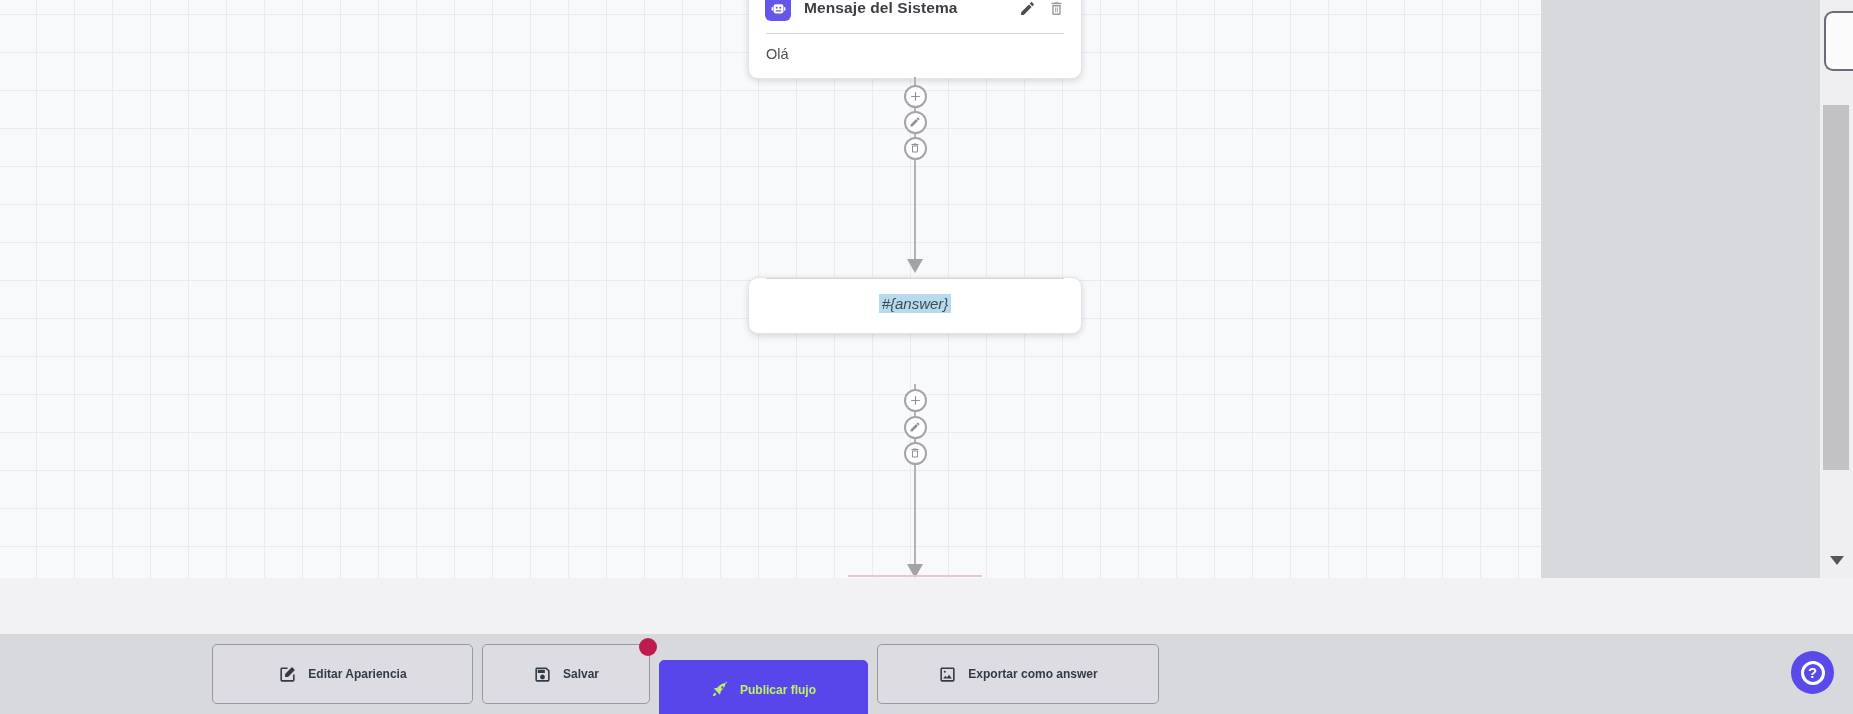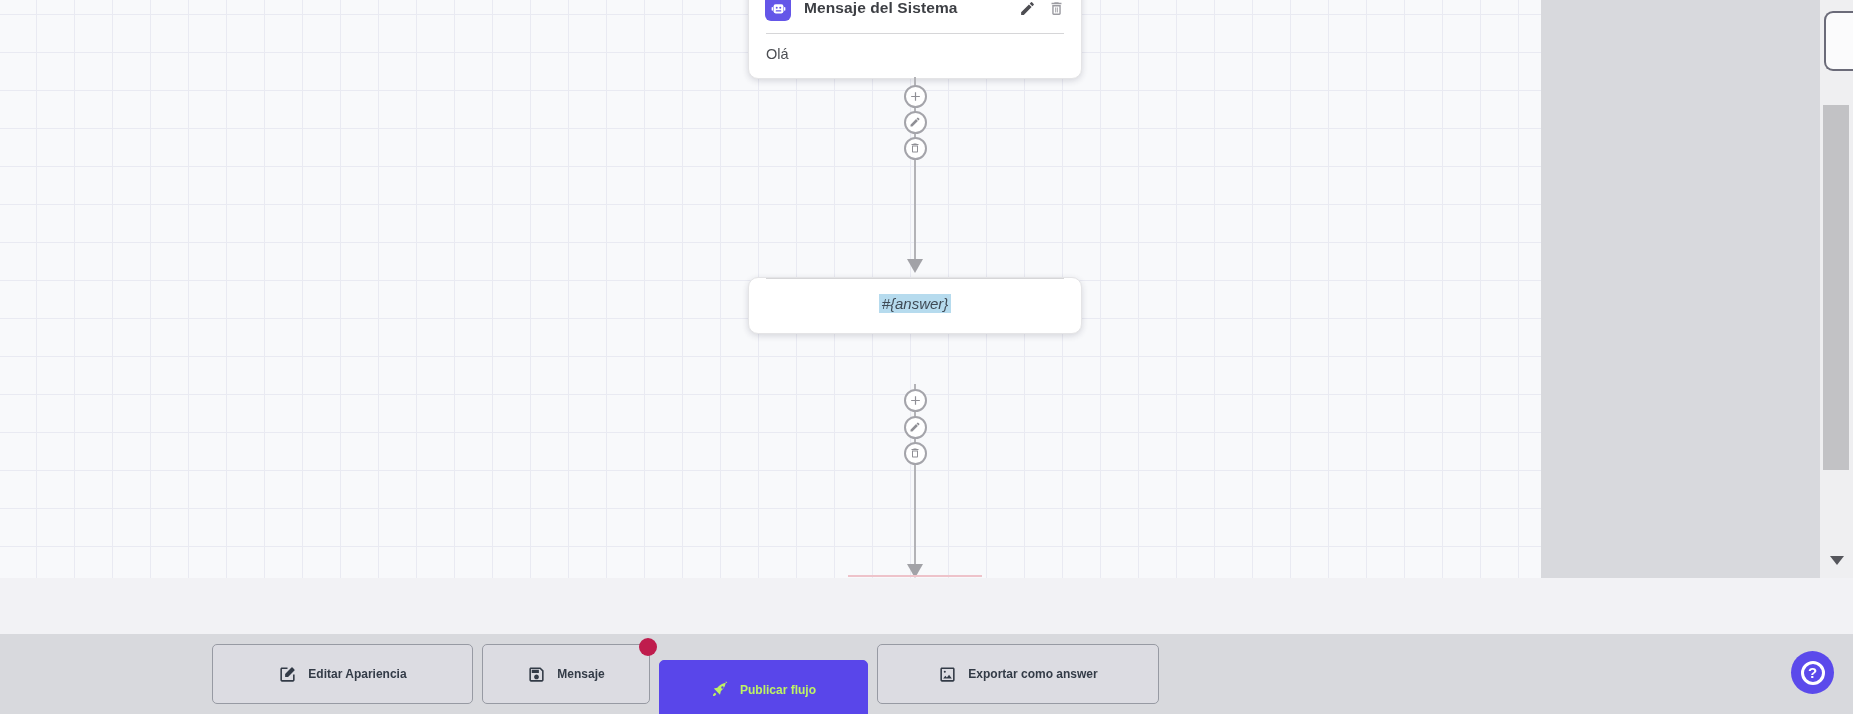--- a/index.html
+++ b/index.html
@@ -180,21 +180,21 @@
       <svg width="19" height="19" viewBox="0 0 24 24" fill="currentColor">
           <path d="M5 19h14v-7h2v7c0 1.1-.9 2-2 2H5c-1.1 0-2-.9-2-2V5c0-1.1.9-2 2-2h7v2H5v14z"></path>
           <path d="M20.71 5.63l-2.34-2.34a1 1 0 0 0-1.41 0L9 11.25V15h3.75l7.96-7.96a1 1 0 0 0 0-1.41z"></path>
         </svg>
       <span>Editar Apariencia</span>
     </button>
     <button class="tbtn w3">
       <svg width="19" height="19" viewBox="0 0 24 24" fill="currentColor">
           <path d="M17 3H5c-1.11 0-2 .9-2 2v14c0 1.1.89 2 2 2h14c1.1 0 2-.9 2-2V7l-4-4zm2 16H5V5h11.17L19 7.83V19zm-7-7c-1.66 0-3 1.34-3 3s1.34 3 3 3 3-1.34 3-3-1.34-3-3-3zM6 6h9v4H6z"></path>
         </svg>
-      <span>Mensaje</span>
+      <span>Salvar</span>
       <span class="badge"></span>
     </button>
     <button class="tbtn w5 primary">
       <svg width="18" height="18" viewBox="0 0 24 24" fill="currentColor">
           <path d="M21.8 2.2c-4.6.2-8.5 1.8-11.2 4.5L8.4 8.9l-4.6 1.1 3 3 2.2 2.2 3 3 1.1-4.6 2.2-2.2c2.7-2.7 4.3-6.6 4.5-11.2z"></path>
           <circle cx="15.3" cy="8.7" r="1.6" fill="#5946ea"></circle>
           <path d="M7 17.3c-.4 1.7-2.2 2.8-4.3 2.7 0-2.1 1-3.9 2.7-4.3z"></path>
         </svg>
       <span>Publicar flujo</span>
     </button>

